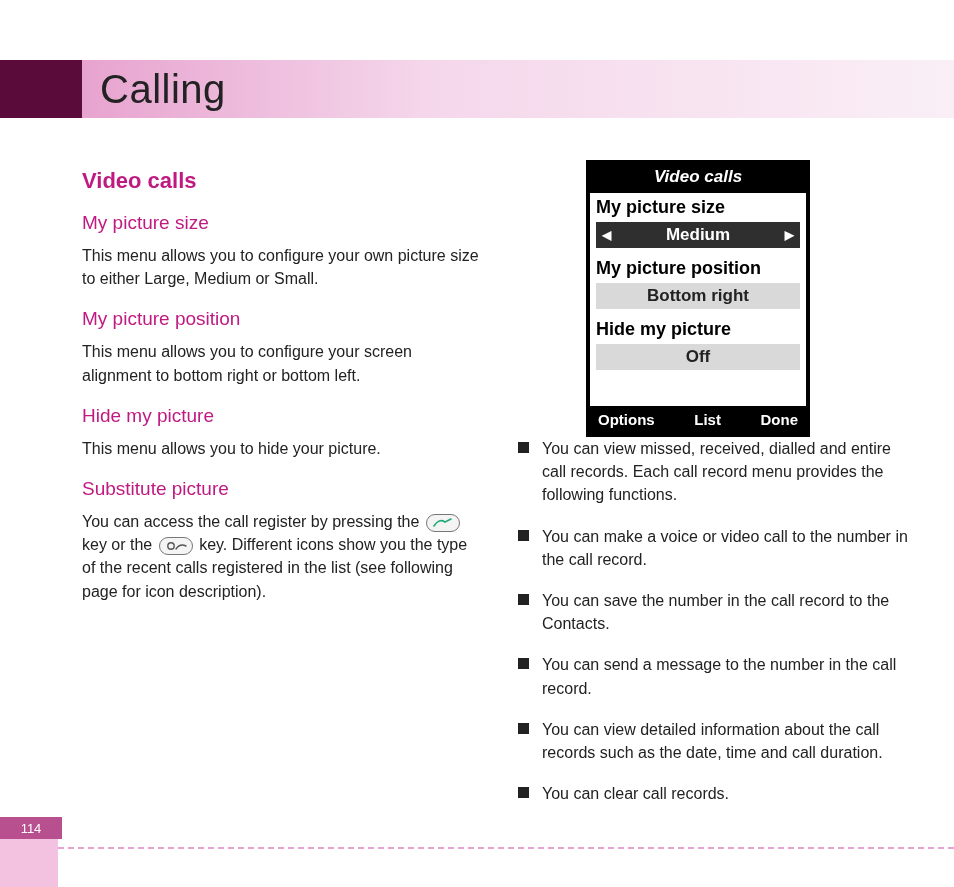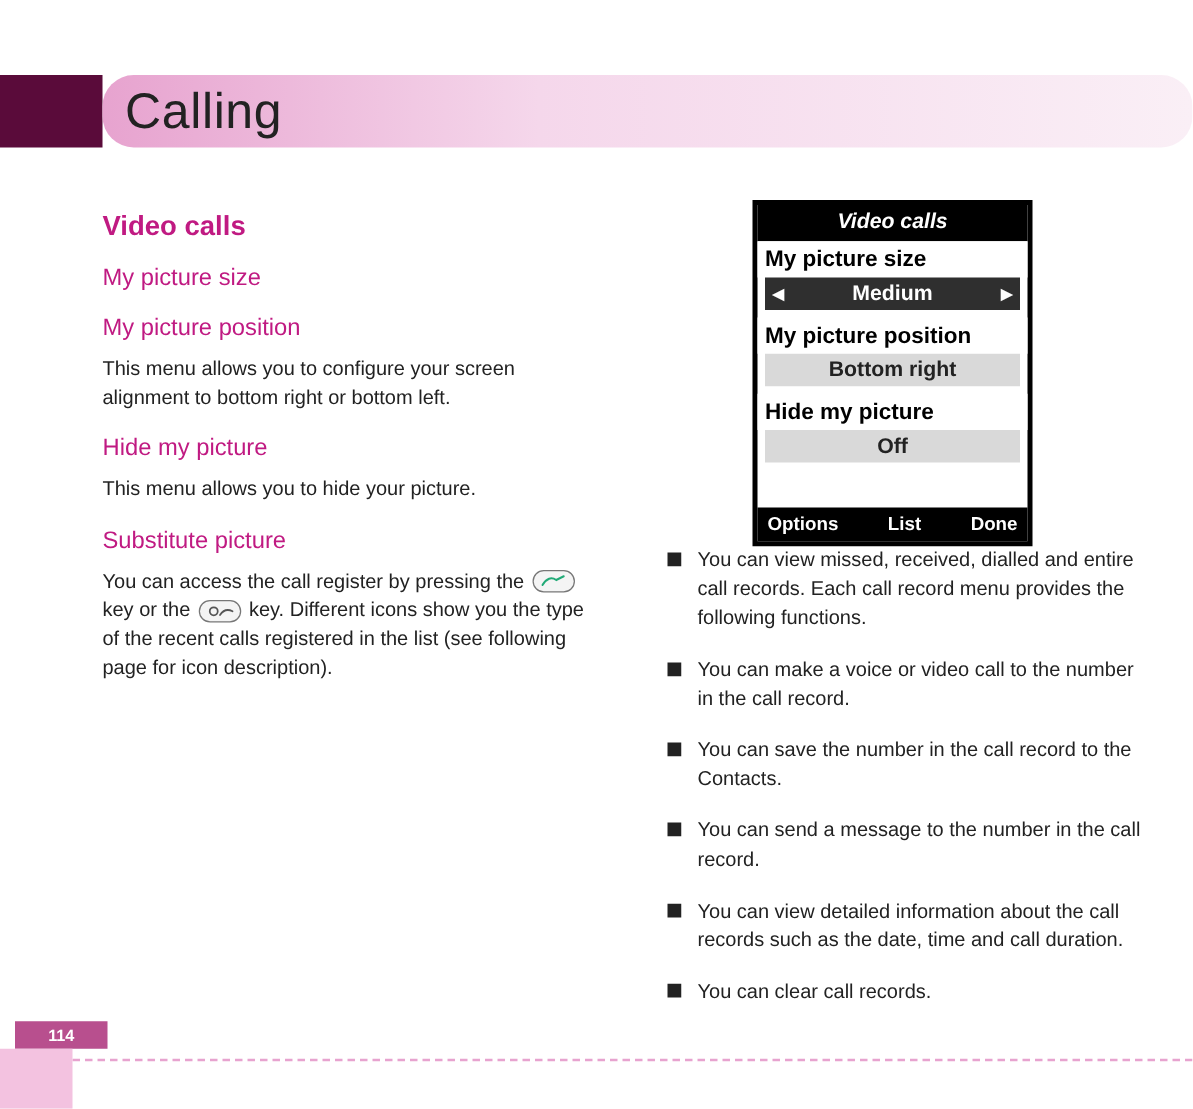--- a/index.html
+++ b/index.html
@@ -19,39 +19,38 @@
     top: 0; left: 0;
     width: 82px; height: 58px;
     background: #5a0b3a;
   }
   .header-light {
     position: absolute;
     top: 0; left: 82px; right: 0; height: 58px;
     background: linear-gradient(to right, #e7a3cf 0%, #f5d7eb 40%, #faeff6 100%);
     display: flex;
     align-items: center;
-    border-radius: 25px;
   }
   .header-title {
     font-size: 40px;
     font-weight: 400;
     color: #222;
     margin-left: 18px;
     letter-spacing: 0.5px;
   }
 
   
   .content {
     position: absolute;
     top: 160px;
     left: 82px;
     right: 40px;
     bottom: 70px;
     display: flex;
-    gap: 52px;
+    gap: 36px;
   }
   .col-left { width: 400px; }
   .col-right { flex: 1; }
 
   .section-title {
     color: #c01a82;
     font-size: 22px;
     font-weight: 600;
     margin-bottom: 16px;
     margin-top: 8px;
@@ -146,28 +145,28 @@
     justify-content: space-between;
     font-size: 15px;
     font-weight: 700;
     padding: 5px 8px;
     margin-top: 36px;
   }
 
   
   .page-number-box {
     position: absolute;
-    left: 12px;
+    left: 0;
     bottom: 48px;
-    width: 74px;
+    width: 62px;
     height: 22px;
     background: #b84f8e;
     color: #fff;
     font-size: 13px;
-    font-weight: 700;
+    font-weight: 400;
     display: flex;
     align-items: center;
     justify-content: center;
   }
   .dashed {
     position: absolute;
     left: 58px;
     right: 0;
     bottom: 38px;
     border-top: 2px dashed #e7a3cf;
@@ -192,20 +191,21 @@
       <div class="header-title">Calling</div>
     </div>
   </div>
 
   <div class="content">
 
     <div class="col-left">
       <div class="section-title">Video calls</div>
 
       <div class="sub-title">My picture size</div>
+      <p class="body-text">This menu allows you to configure your own picture size to either Large, Medium or Small.</p>
 
       <div class="sub-title">My picture position</div>
       <p class="body-text">This menu allows you to configure your screen alignment to bottom right or bottom left.</p>
 
       <div class="sub-title">Hide my picture</div>
       <p class="body-text">This menu allows you to hide your picture.</p>
 
       <div class="sub-title">Substitute picture</div>
 
       <p class="body-text">

